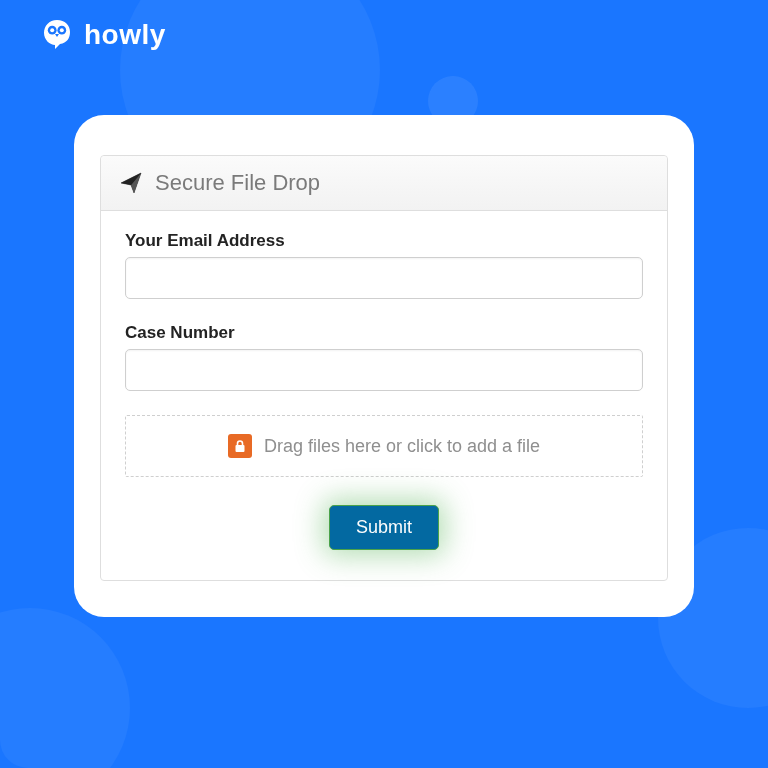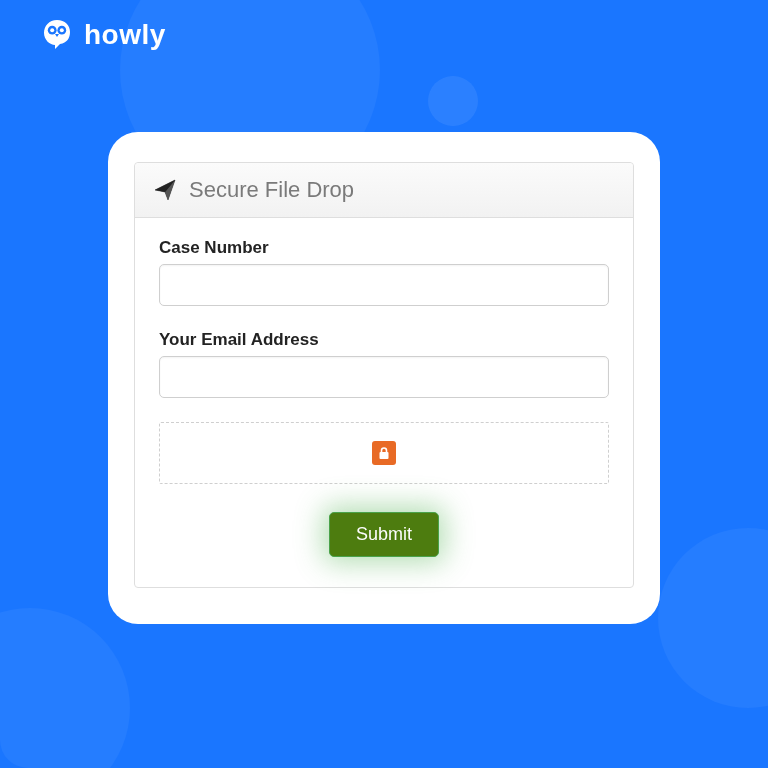--- a/index.html
+++ b/index.html
@@ -66,25 +66,24 @@
       letter-spacing: 0.5px;
     }
     .owl-icon {
       display: inline-flex;
     }
     .card {
       position: absolute;
       top: 115px;
       left: 50%;
       transform: translateX(-50%);
-      width: 552px;
+      width: 620px;
       background: #fff;
       border-radius: 30px;
-      padding: 30px 26px 36px 26px;
-      margin-top: 17px;
+      padding: 40px 26px 36px 26px;
     }
     .panel {
       border: 1px solid #dedede;
       border-radius: 4px;
       background: #fff;
     }
     .panel-header {
       display: flex;
       align-items: center;
       gap: 12px;
@@ -154,21 +153,21 @@
       display: flex;
       align-items: center;
       justify-content: center;
       flex-shrink: 0;
     }
     .submit-row {
       text-align: center;
       margin-top: 28px;
     }
     .submit-btn {
-      background: #4d7c0f;
+      background: #0369a1;
       color: #fdfdfd;
       border: 1px solid #4aa24a;
       border-radius: 5px;
       padding: 11px 26px;
       font-size: 18px;
       font-weight: 300;
       cursor: pointer;
       box-shadow: 0 0 28px 6px rgba(91,181,91,0.45);
     }
   </style>
@@ -205,36 +204,37 @@
           <path d="M2 12 L22 2 L12 14 Z" fill="#222222"></path>
         </svg>
       </span>
       <span class="title">Secure File Drop</span>
     </div>
 
     <div class="panel-body">
 
 
       <div class="field-group">
+        <label class="field-label">Your Email Address</label>
+        <input type="text" class="text-input" value="" style="">
+      </div>
+
+      <div class="field-group">
         <label class="field-label">Case Number</label>
-        <input type="text" class="text-input" value="" style="">
-      </div>
-
-      <div class="field-group">
-        <label class="field-label">Your Email Address</label>
         <input type="text" class="text-input" value="" style="">
       </div>
 
       <div class="dropzone">
         <span class="file-lock-icon">
           <svg width="14" height="14" viewBox="0 0 14 14">
             <rect x="2.5" y="6" width="9" height="7" rx="1" fill="#ffffff"></rect>
             <path d="M4.5 6 V4.5 a2.5 2.5 0 0 1 5 0 V6" fill="none" stroke="#ffffff" stroke-width="1.6"></path>
           </svg>
         </span>
+        <span>Drag files here or click to add a file</span>
       </div>
 
       <div class="submit-row">
         <button class="submit-btn">Submit</button>
       </div>
 
     </div>
   </div>
 </div>
 

